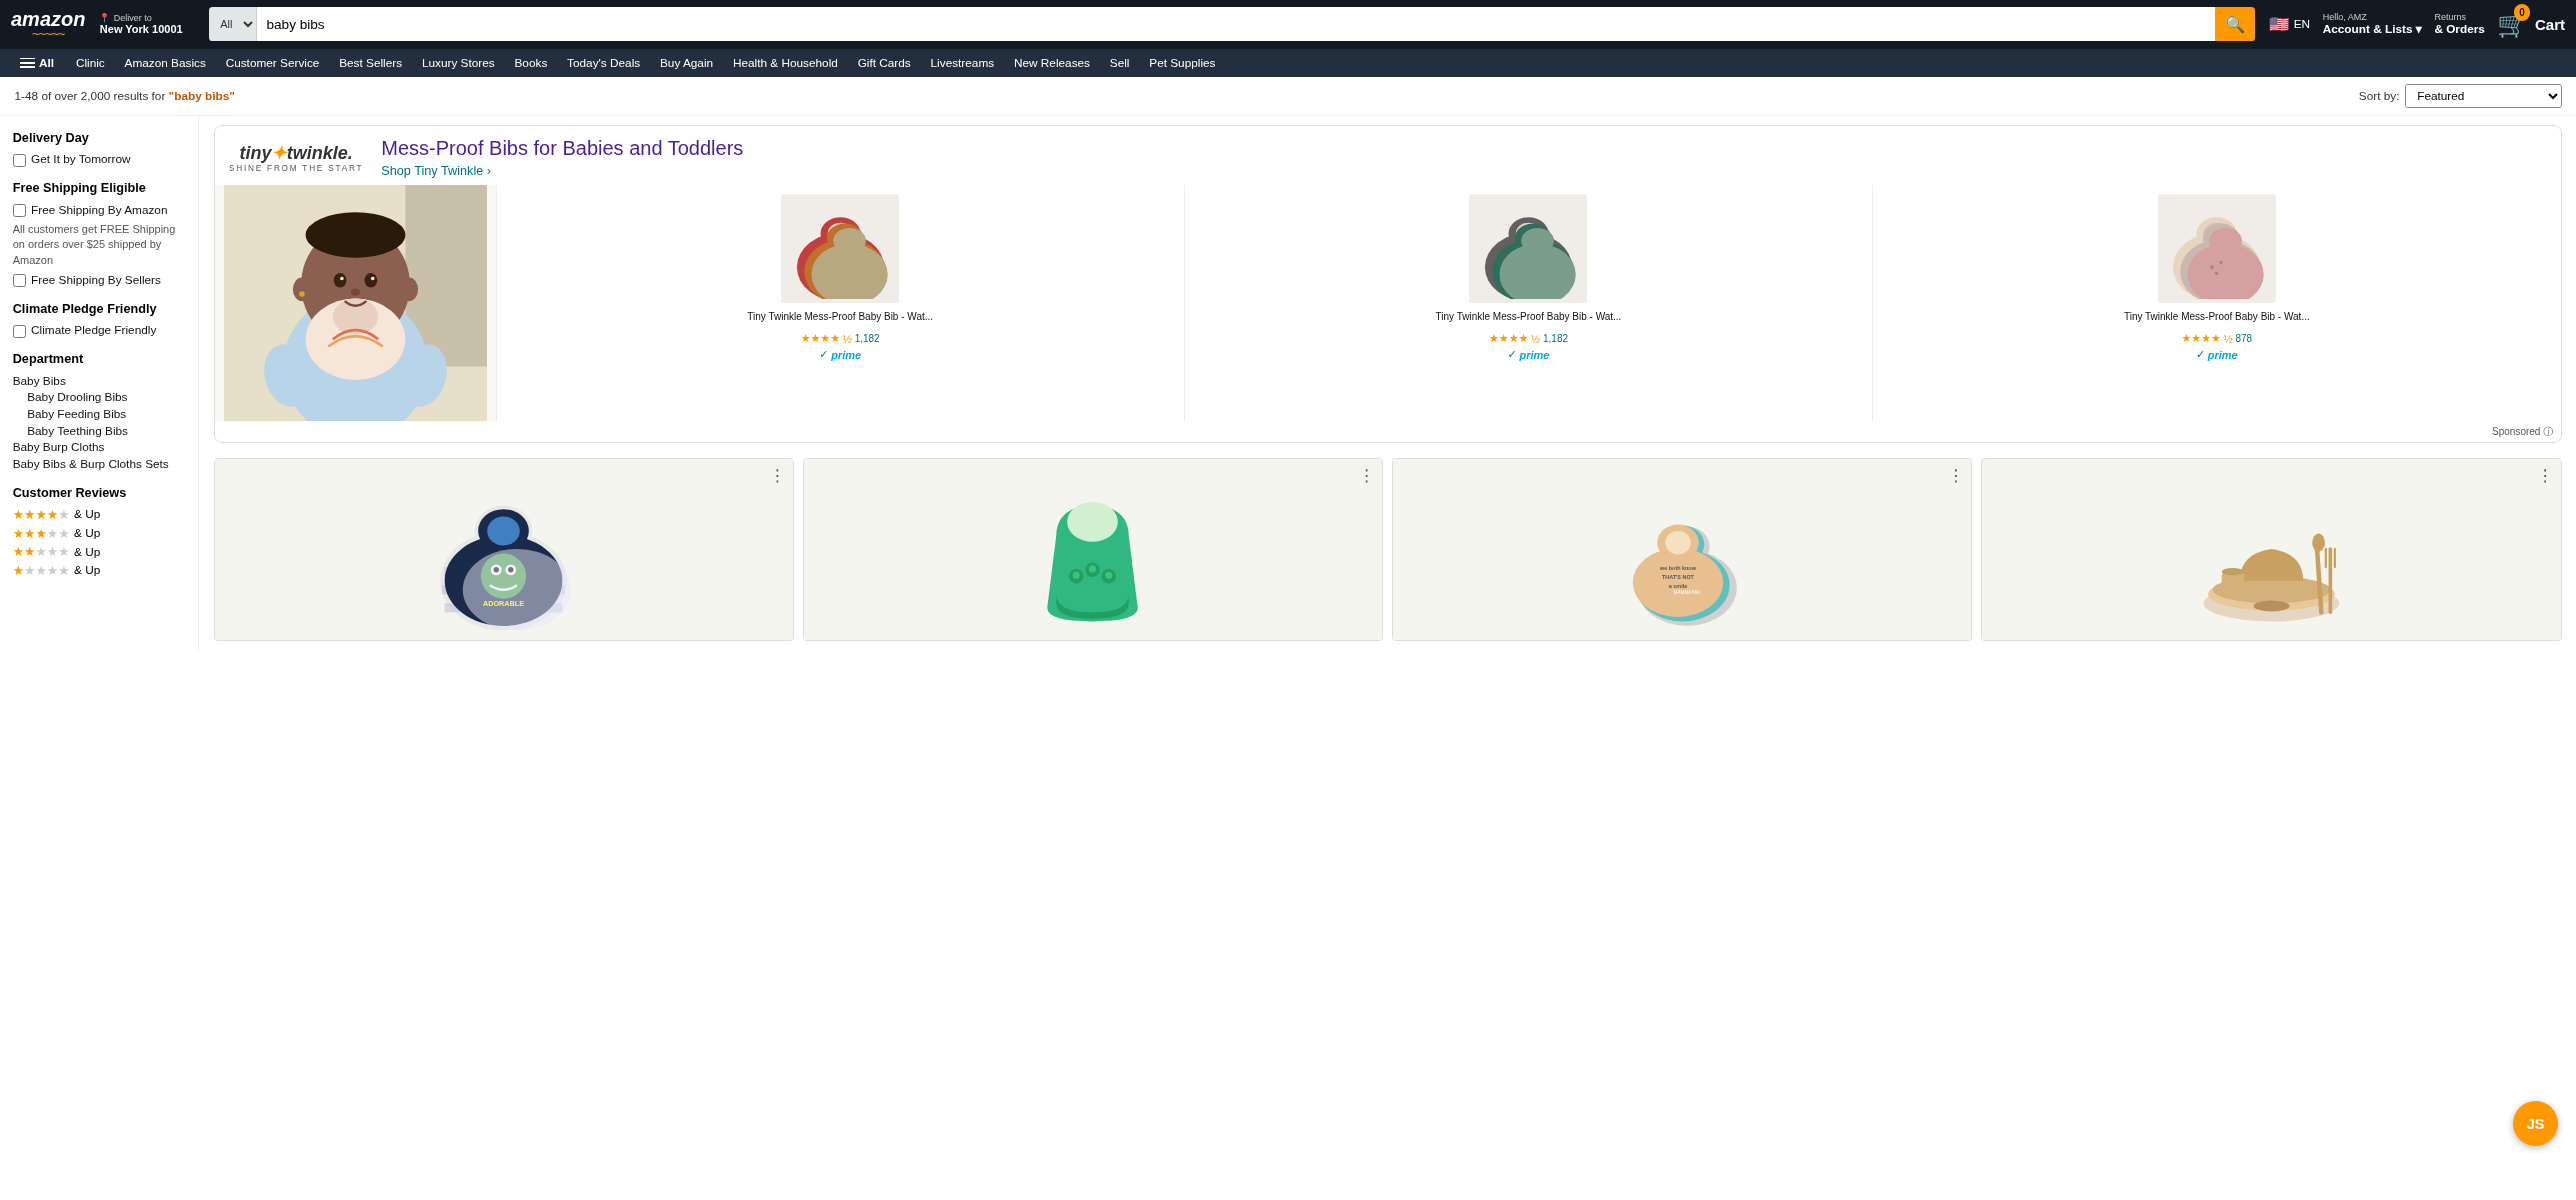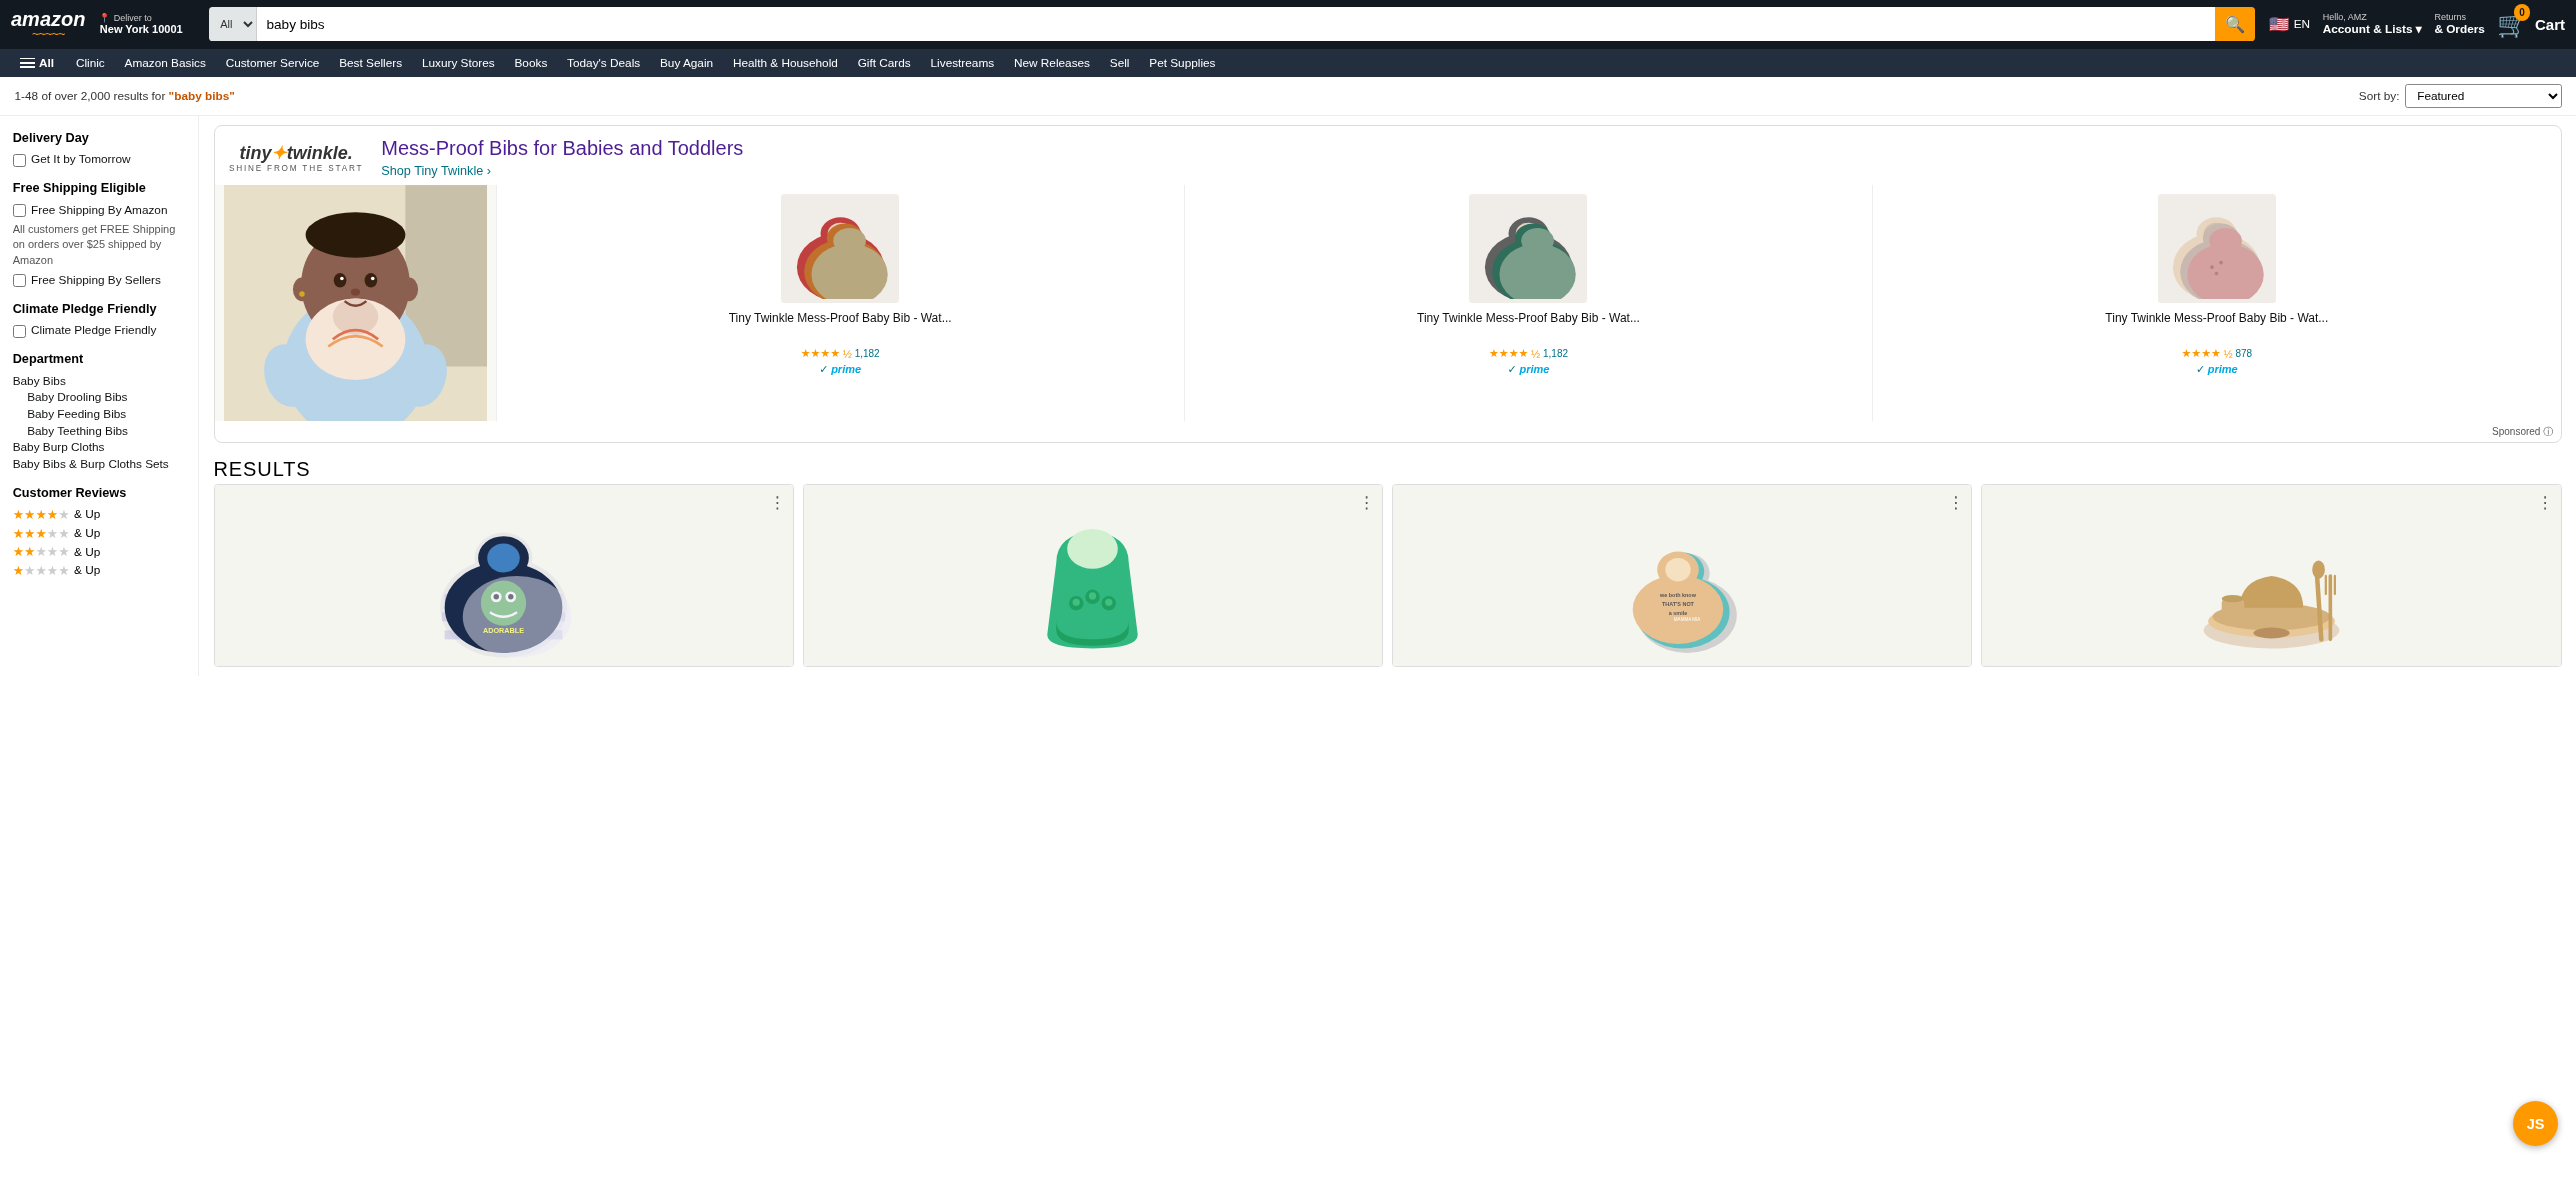--- a/index.html
+++ b/index.html
@@ -67,21 +67,21 @@
     .sponsored-header { display: flex; align-items: center; padding: 11px 14.5px 7.3px; }
     .brand-logo-area { display: flex; flex-direction: column; align-items: center; margin-right: 18px; min-width: 109px; }
     .brand-logo-text { font-size: 18px; font-weight: bold; color: #333; font-style: italic; }
     .brand-tagline { font-size: 8.2px; letter-spacing: 1.8px; text-transform: uppercase; color: #555; }
     .brand-title { font-size: 20px; font-weight: normal; color: #4c1d95; }
     .brand-link { color: #007185; font-size: 12.7px; cursor: pointer; display: flex; align-items: center; gap: 2.7px; margin-top: 3.6px; }
     .banner-products { display: flex; overflow: hidden; }
     .banner-main-img { width: 281px; min-width: 281px; background: #f8f8f4; display: flex; align-items: center; justify-content: center; overflow: hidden; }
     .banner-card { flex: 1; border-left: 0.9px solid #eee; padding: 9px; display: flex; flex-direction: column; align-items: center; cursor: pointer; }
     .banner-card-img { width: 118px; height: 109px; background: #f0ece8; border-radius: 3.6px; display: flex; align-items: center; justify-content: center; margin-bottom: 7.3px; overflow: hidden; }
-    .banner-card-title { font-size: 12px; color: #0f1111; text-align: left; margin-bottom: 20px; line-height: 1.4; }
+    .banner-card-title { font-size: 10px; color: #0f1111; text-align: left; margin-bottom: 8px; line-height: 1.4; }
     .banner-card-stars { display: flex; align-items: center; gap: 2.7px; margin-bottom: 2.7px; }
     .banner-card-count { font-size: 10px; color: #007185; }
     .prime-badge { display: flex; align-items: center; gap: 2.7px; font-size: 10px; }
     .prime-check { color: #007185; font-size: 11px; }
     .prime-text { color: #00a8e1; font-weight: bold; font-size: 11px; font-style: italic; }
     .sponsored-label { text-align: right; font-size: 10px; color: #555; padding: 3.6px 7.3px; }
 
     
     .results-section { margin-top: 3.6px; }
     .results-title { font-size: 20px; font-weight: normal; letter-spacing: 0.9px; margin-bottom: 3.6px; }
@@ -434,21 +434,20 @@
           <div class="prime-badge">
             <span class="prime-check">✓</span>
             <span class="prime-text">prime</span>
           </div>
         </div>
       </div>
       <div class="sponsored-label">Sponsored ⓘ</div>
     </div>
 
     <div class="results-section">
-      <div class="results-title">RESULTS</div>
 
       <div class="product-grid">
 
         <div class="product-card" style="background:#e8f0f8;">
           <div class="product-card-dots">⋮</div>
           <div class="product-card-img">
             <svg width="163" height="172" viewBox="0 0 180 190" style="font-size:13px">
 
               <ellipse cx="90" cy="130" rx="70" ry="55" fill="#e8e8e8"></ellipse>
               <ellipse cx="90" cy="75" rx="32" ry="28" fill="#e8e8e8"></ellipse>

